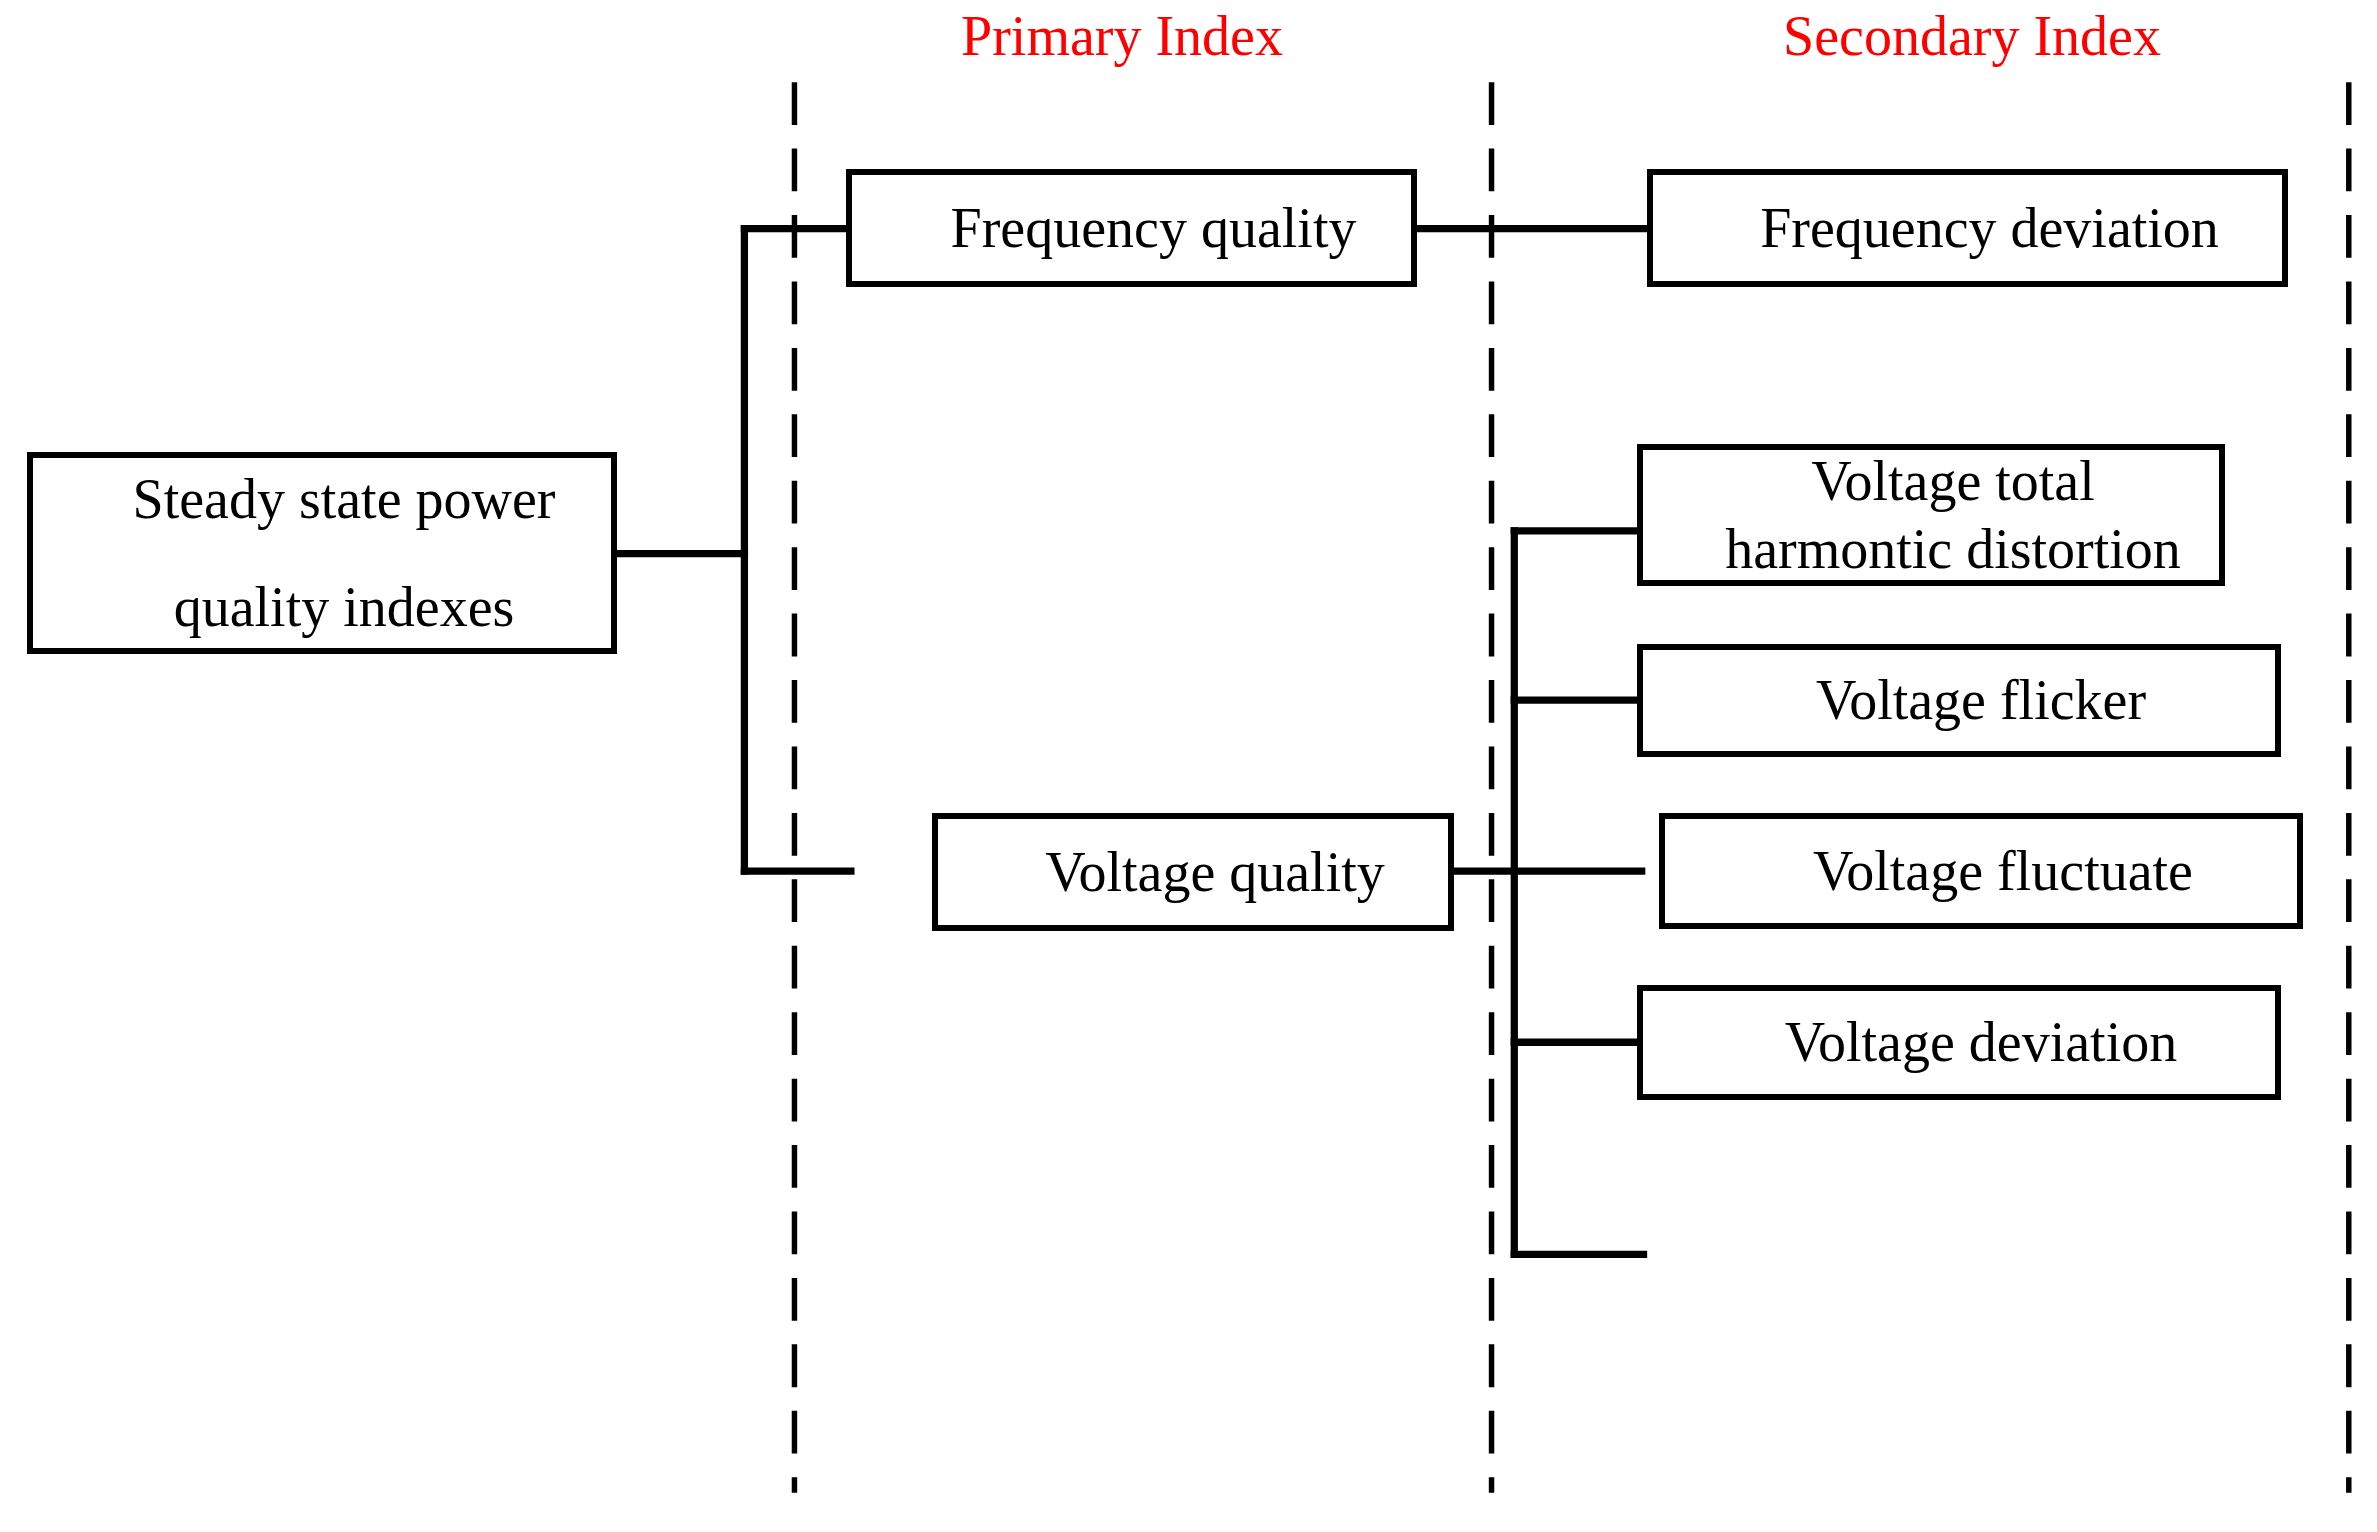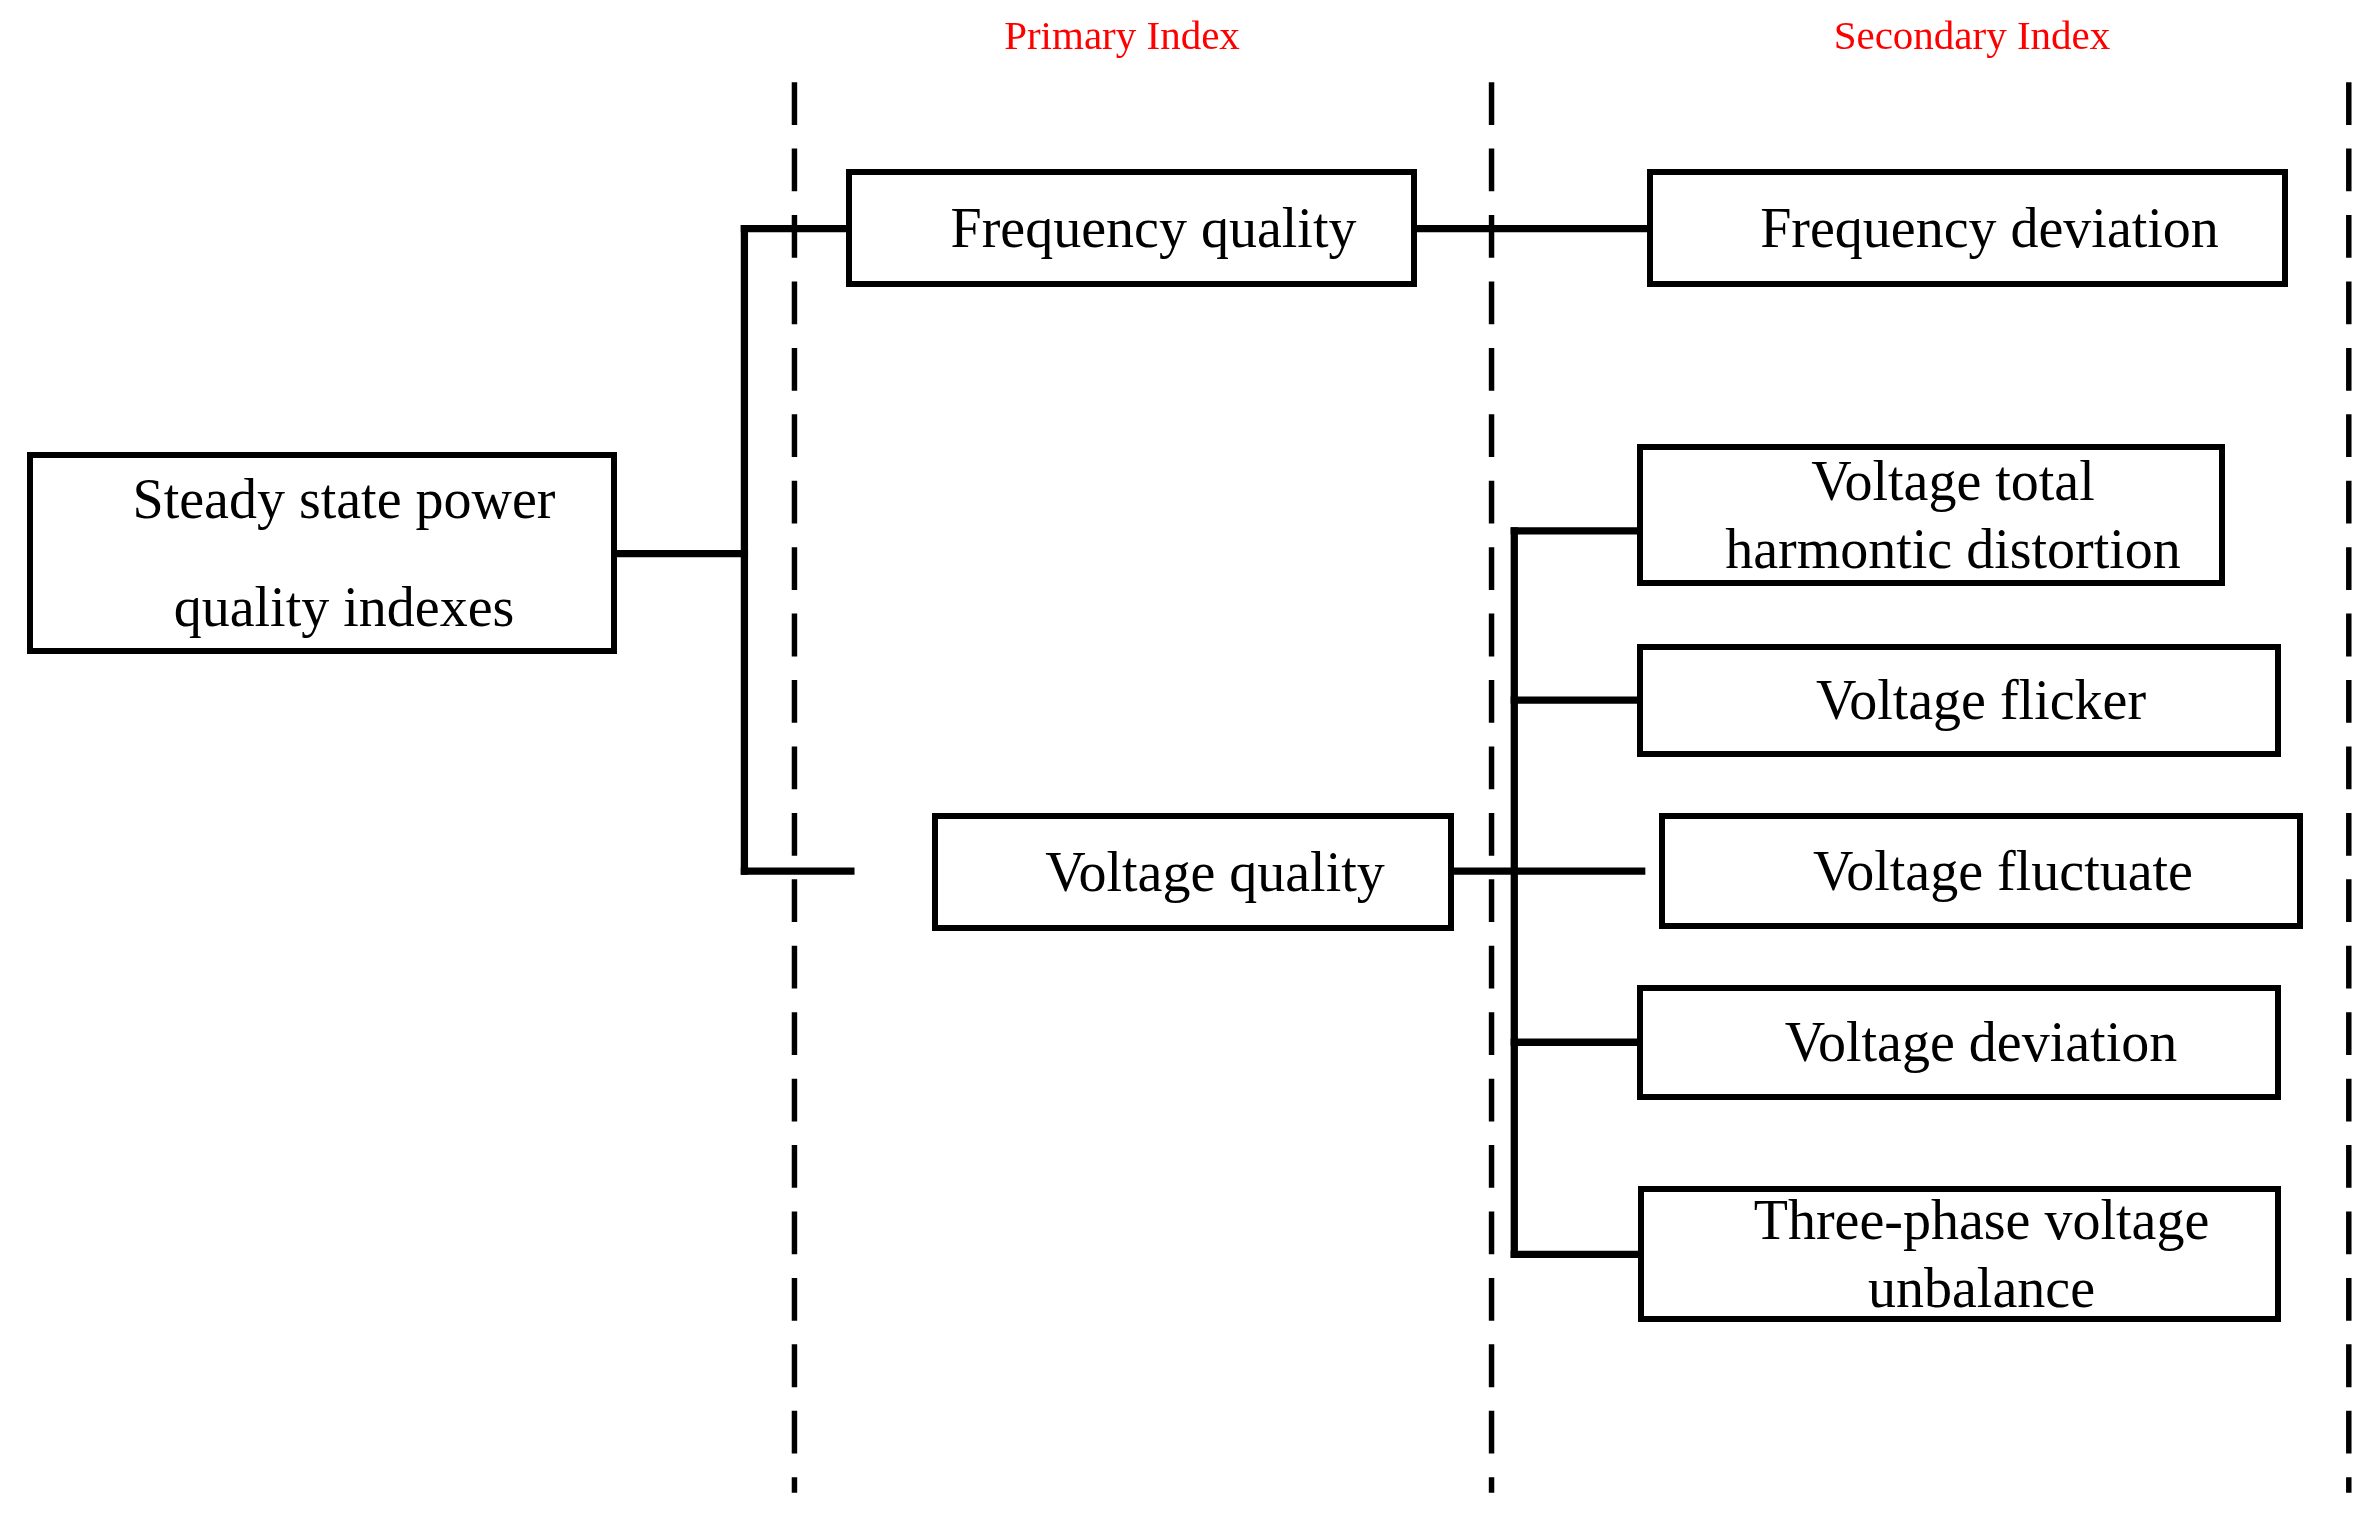--- a/index.html
+++ b/index.html
@@ -20,24 +20,23 @@
     left: 0;
     top: 0;
     width: 2377px;
     height: 1533px;
   }
   .col-header {
     position: absolute;
     top: 5.5px;
     transform: translateX(-50%);
     color: #FF0000;
-    font-size: 41px;
+    font-size: 56px;
     line-height: 1.1;
     white-space: nowrap;
-    margin-top: 7px;
   }
   .node {
     position: absolute;
     box-sizing: border-box;
     border: 6.4px solid #000000;
     background: #FFFFFF;
     display: flex;
     flex-direction: column;
     align-items: center;
     justify-content: center;
@@ -127,19 +126,15 @@
   </div>
 
   <div class="node n-fluctuate">
     <span>Voltage fluctuate</span>
   </div>
 
   <div class="node n-volt-dev">
     <span>Voltage deviation</span>
   </div>
 
-  <div class="node n-threephase">
-    <span>Three-phase voltage</span>
-    <span>unbalance</span>
-  </div>
 
 </div>
 
 
 </body></html>

